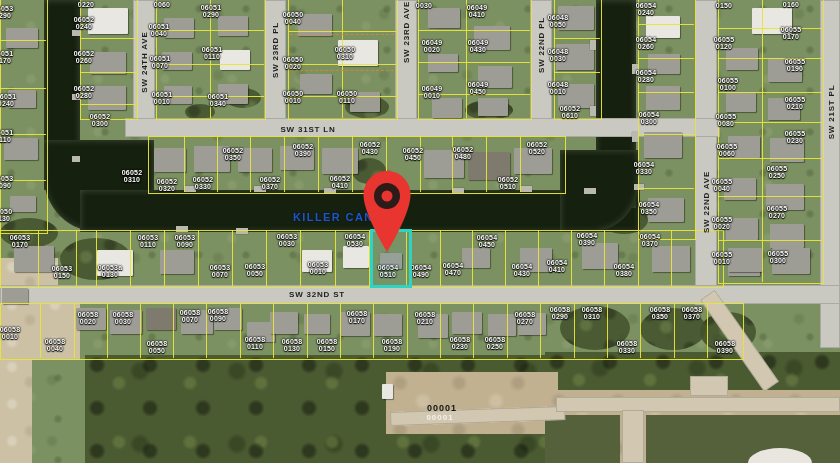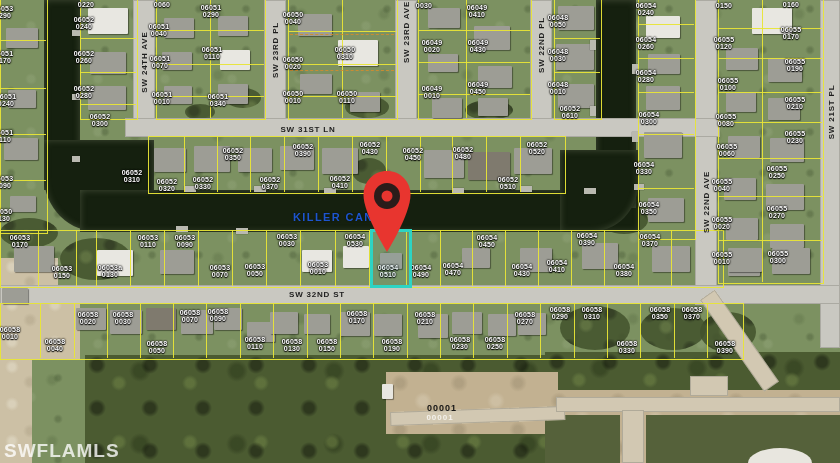--- a/index.html
+++ b/index.html
@@ -427,14 +427,13 @@
   <div id="site-label">00001</div>
 
   <div id="highlight-parcel"></div>
 
   <svg id="pin" viewBox="0 0 54 84">
     <path d="M27 1 C13.5 1 3.5 11.5 3.5 25 C3.5 44 27 82 27 82 C27 82 50.5 44 50.5 25 C50.5 11.5 40.5 1 27 1 Z" fill="#e8352f"></path>
     <circle cx="27" cy="26" r="13" fill="#2b1c1a"></circle>
     <circle cx="27" cy="26" r="5.5" fill="#e8352f"></circle>
   </svg>
 
-  <div id="watermark">SWFLAMLS</div>
 </div>
 
 </body></html>

